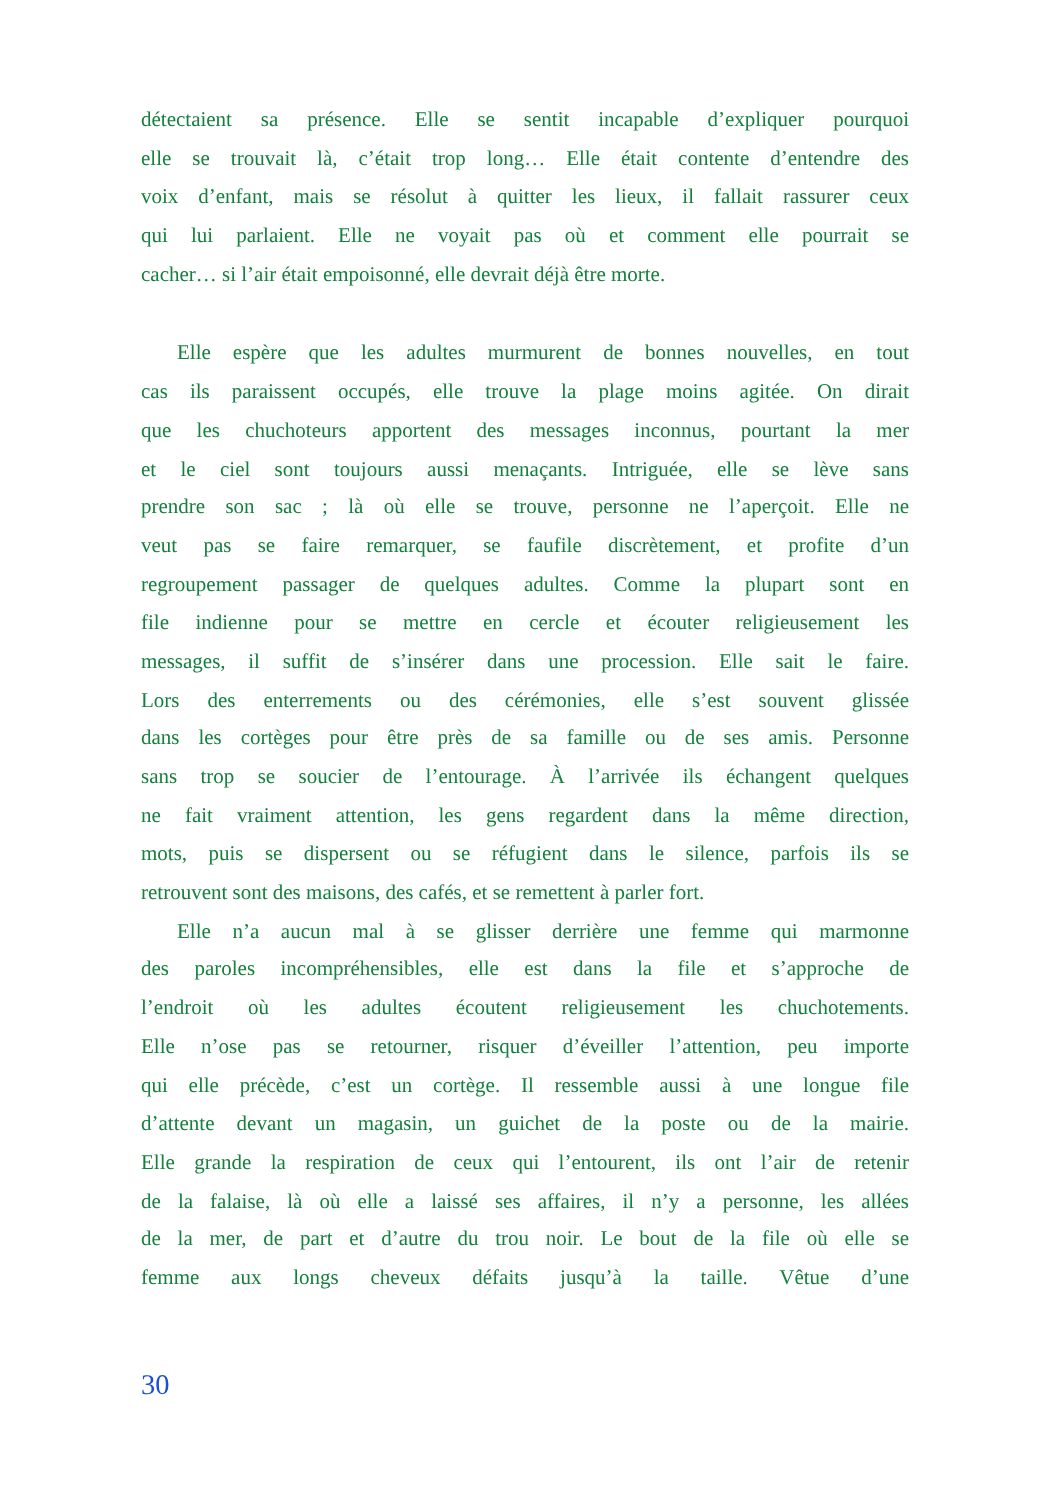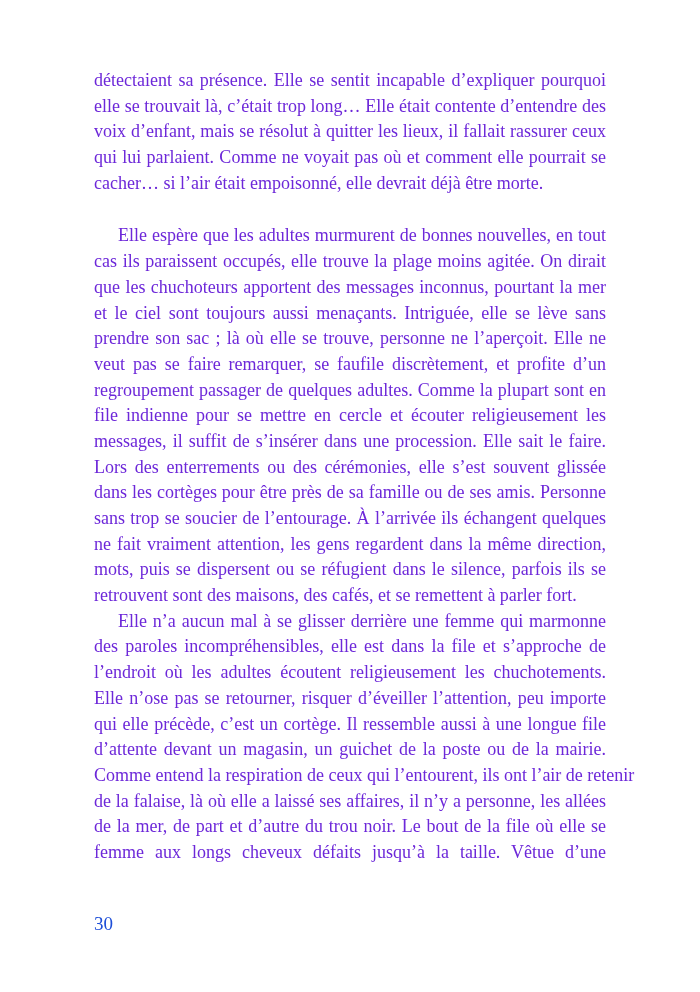--- a/index.html
+++ b/index.html
@@ -1,39 +1,39 @@
 <!DOCTYPE html>
 <html><head>
 <meta charset="utf-8">
 <style>
   html, body { margin: 0; padding: 0; background: #ffffff; }
   body { width: 700px; height: 992px; position: relative; overflow: hidden; }
   .page {
     position: absolute; left: 94px; top: 68px; width: 512px;
-    font-family: "Liberation Serif", serif; font-size: 18px; line-height: 25.7px;
-    color: #6d28d9;
+    font-family: "Liberation Serif", serif; font-size: 14px; line-height: 25.7px;
+    color: #15803d;
   }
   .line { display: block; height: 25.7px; white-space: nowrap; text-align: justify; text-align-last: justify; }
   .line.last { text-align-last: left; }
   .line.indent { padding-left: 24px; }
   .gap { height: 27px; }
   .pagenum {
     position: absolute; left: 94px; top: 913px;
     font-family: "Liberation Serif", serif; font-size: 19px; color: #1d4ed8;
   }
 </style>
 </head>
 <body>
 
 <div class="page">
   <div>
     <span class="line">détectaient sa présence. Elle se sentit incapable d’expliquer pourquoi</span>
     <span class="line">elle se trouvait là, c’était trop long… Elle était contente d’entendre des</span>
     <span class="line">voix d’enfant, mais se résolut à quitter les lieux, il fallait rassurer ceux</span>
-    <span class="line">qui lui parlaient. Comme ne voyait pas où et comment elle pourrait se</span>
+    <span class="line">qui lui parlaient. Elle ne voyait pas où et comment elle pourrait se</span>
     <span class="line last">cacher… si l’air était empoisonné, elle devrait déjà être morte.</span>
   </div>
   <div class="gap"></div>
   <div>
     <span class="line indent">Elle espère que les adultes murmurent de bonnes nouvelles, en tout</span>
     <span class="line">cas ils paraissent occupés, elle trouve la plage moins agitée. On dirait</span>
     <span class="line">que les chuchoteurs apportent des messages inconnus, pourtant la mer</span>
     <span class="line">et le ciel sont toujours aussi menaçants. Intriguée, elle se lève sans</span>
     <span class="line">prendre son sac ; là où elle se trouve, personne ne l’aperçoit. Elle ne</span>
     <span class="line">veut pas se faire remarquer, se faufile discrètement, et profite d’un</span>
@@ -47,20 +47,20 @@
     <span class="line">mots, puis se dispersent ou se réfugient dans le silence, parfois ils se</span>
     <span class="line last">retrouvent sont des maisons, des cafés, et se remettent à parler fort.</span>
   </div>
   <div>
     <span class="line indent">Elle n’a aucun mal à se glisser derrière une femme qui marmonne</span>
     <span class="line">des paroles incompréhensibles, elle est dans la file et s’approche de</span>
     <span class="line">l’endroit où les adultes écoutent religieusement les chuchotements.</span>
     <span class="line">Elle n’ose pas se retourner, risquer d’éveiller l’attention, peu importe</span>
     <span class="line">qui elle précède, c’est un cortège. Il ressemble aussi à une longue file</span>
     <span class="line">d’attente devant un magasin, un guichet de la poste ou de la mairie.</span>
-    <span class="line">Comme entend la respiration de ceux qui l’entourent, ils ont l’air de retenir</span>
+    <span class="line">Elle grande la respiration de ceux qui l’entourent, ils ont l’air de retenir</span>
     <span class="line">de la falaise, là où elle a laissé ses affaires, il n’y a personne, les allées</span>
     <span class="line">de la mer, de part et d’autre du trou noir. Le bout de la file où elle se</span>
     <span class="line">femme aux longs cheveux défaits jusqu’à la taille. Vêtue d’une</span>
   </div>
 </div>
 
 <div class="pagenum">30</div>
 
 </body></html>

